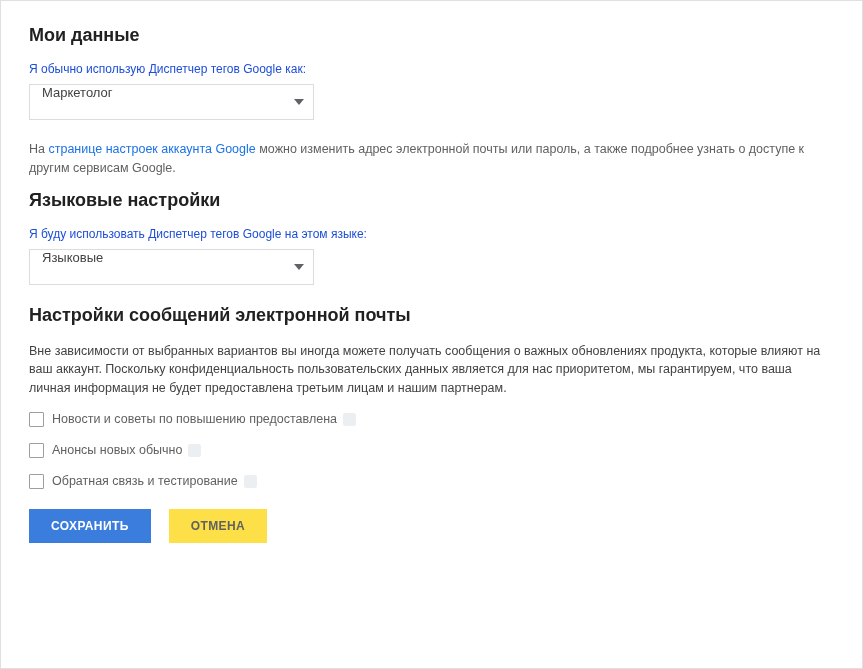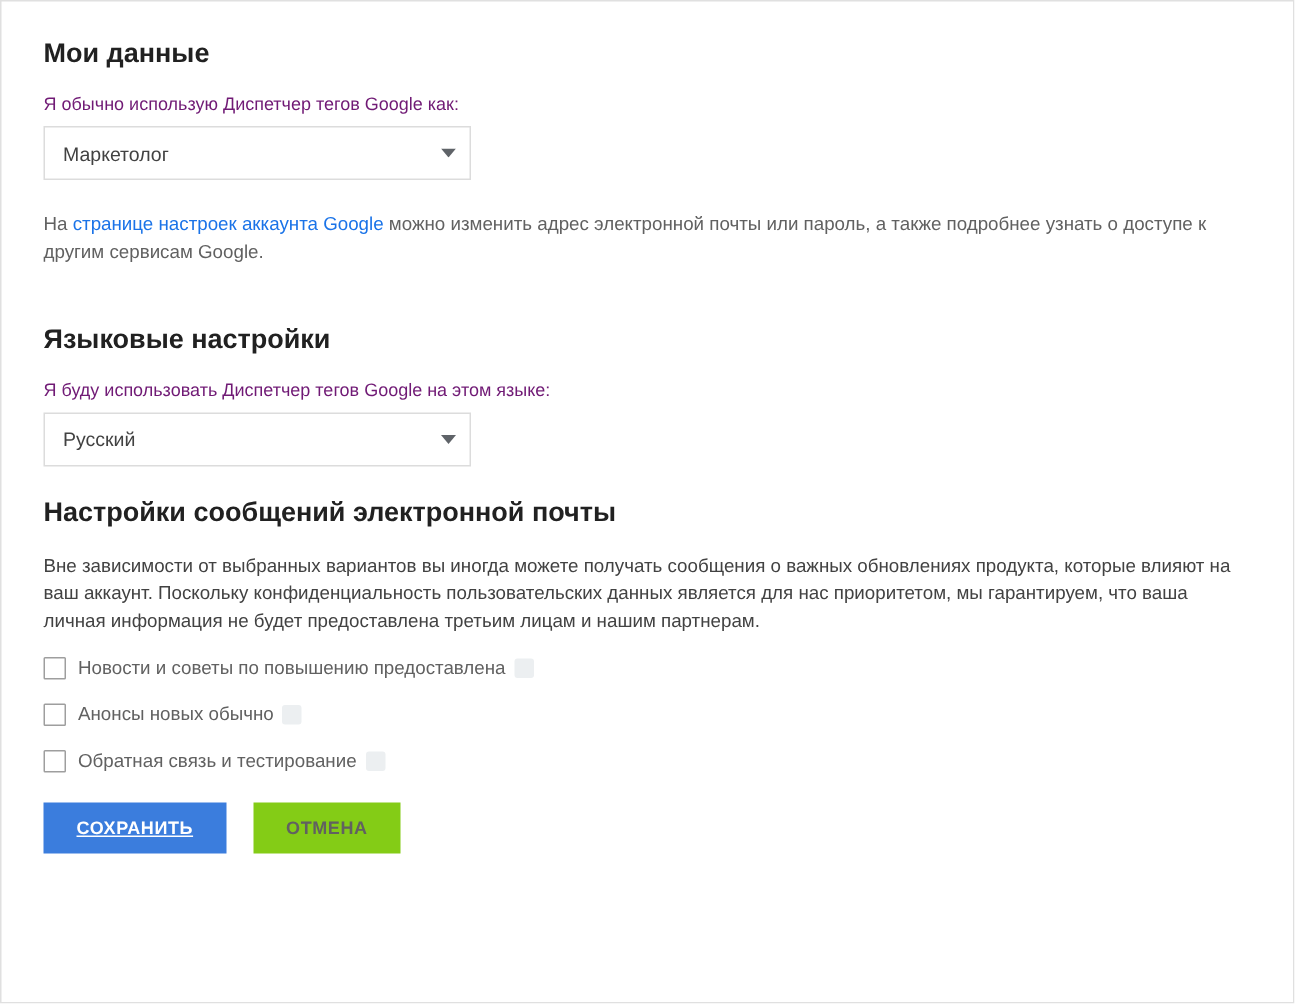--- a/index.html
+++ b/index.html
@@ -18,53 +18,53 @@
       overflow: hidden;
     }
     h2.section-title {
       font-size: 18px;
       font-weight: 700;
       color: #212121;
       margin-bottom: 16px;
     }
     .field-label {
       font-size: 12px;
-      color: #701a75;
+      color: #1d4ed8;
       margin-bottom: 8px;
     }
     .select-wrap {
       position: relative;
       width: 285px;
       margin-bottom: 22px;
     }
     .select {
       width: 100%;
       height: 36px;
       border: 1px solid #dcdcdc;
       background: #fff;
       padding: 0 12px;
       font-size: 13px;
       color: #424242;
       display: flex;
-      align-items: center;
+      align-items: flex-start;
       cursor: pointer;
     }
     .select-caret {
       position: absolute;
       right: 10px;
       top: 50%;
       transform: translateY(-50%);
       pointer-events: none;
     }
     .select-caret svg { display: block; }
     .info-paragraph {
       font-size: 12.5px;
       color: #616161;
       line-height: 1.5;
-      margin-bottom: 38px;
+      margin-bottom: 12px;
     }
     .info-paragraph a {
       color: #1a73e8;
       text-decoration: none;
     }
     .body-text {
       font-size: 12.5px;
       color: #424242;
       line-height: 1.5;
       margin-bottom: 14px;
@@ -110,24 +110,23 @@
       letter-spacing: 0.4px;
       border: none;
       cursor: pointer;
       display: flex;
       align-items: center;
       justify-content: center;
     }
     .btn-primary {
       background: #3b7ddd;
       color: #fff;
-      text-decoration: underline;
     }
     .btn-secondary {
-      background: #84cc16;
+      background: #fde047;
       color: #616161;
     }
     .section-gap { margin-bottom: 20px; }
   </style>
 </head>
 <body>
 
 <div class="panel">
 
   <h2 class="section-title">Мои данные</h2>
@@ -143,21 +142,21 @@
     </span>
   </div>
   <p class="info-paragraph">
     <span>На </span><a href="#">странице настроек аккаунта Google</a><span> можно изменить адрес электронной почты или пароль, а также подробнее узнать о доступе к другим сервисам Google.</span>
   </p>
 
   <h2 class="section-title">Языковые настройки</h2>
   <div class="field-label">Я буду использовать Диспетчер тегов Google на этом языке:</div>
   <div class="select-wrap section-gap">
     <div class="select">
-      <span>Русский</span>
+      <span>Языковые</span>
     </div>
     <span class="select-caret">
       <svg width="10" height="6" viewBox="0 0 10 6">
           <path d="M0 0 L5 6 L10 0 Z" fill="#5f6368"></path>
         </svg>
     </span>
   </div>
 
   <h2 class="section-title">Настройки сообщений электронной почты</h2>
   <p class="body-text">Вне зависимости от выбранных вариантов вы иногда можете получать сообщения о важных обновлениях продукта, которые влияют на ваш аккаунт. Поскольку конфиденциальность пользовательских данных является для нас приоритетом, мы гарантируем, что ваша личная информация не будет предоставлена третьим лицам и нашим партнерам.</p>

